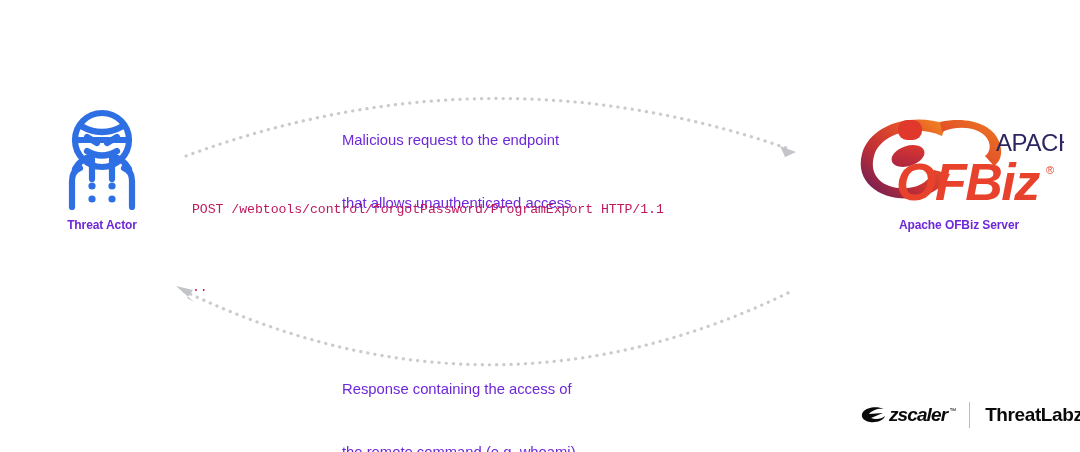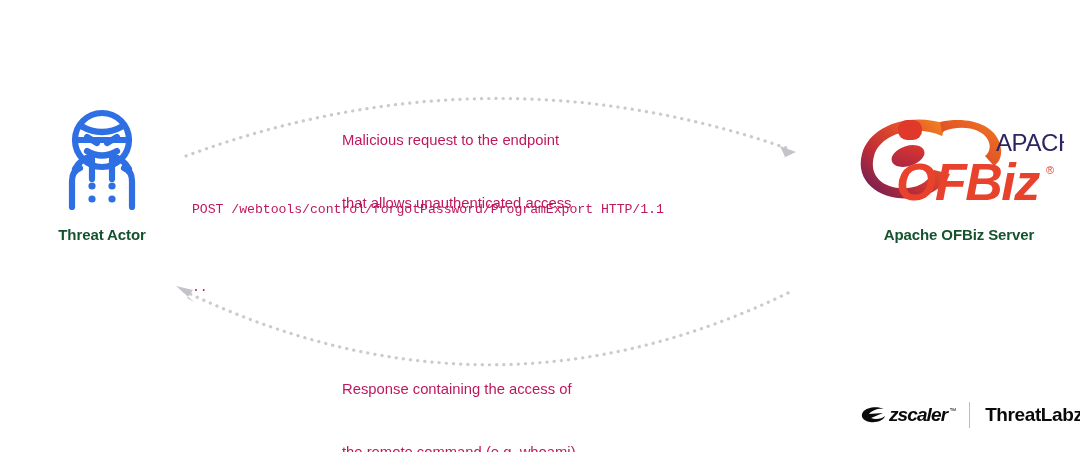--- a/index.html
+++ b/index.html
@@ -48,32 +48,32 @@
     top: 104px;
     width: 226px;
   }
   .node-icon {
     height: 112px;
     display: flex;
     align-items: center;
     justify-content: center;
   }
   .node-label {
-    font-size: 15px;
+    font-size: 12px;
     font-weight: bold;
-    color: #14532d;
+    color: #6d28d9;
     letter-spacing: -0.1px;
-    margin-top: 10px;
+    margin-top: 2px;
     white-space: nowrap;
   }
 
   
   .msg {
     position: absolute;
-    color: #be185d;
+    color: #6d28d9;
     font-size: 14.8px;
     line-height: 21px;
     white-space: pre;
   }
   #msg-request {
     left: 342px;
     top: 88px;
   }
   #msg-response {
     left: 342px;

